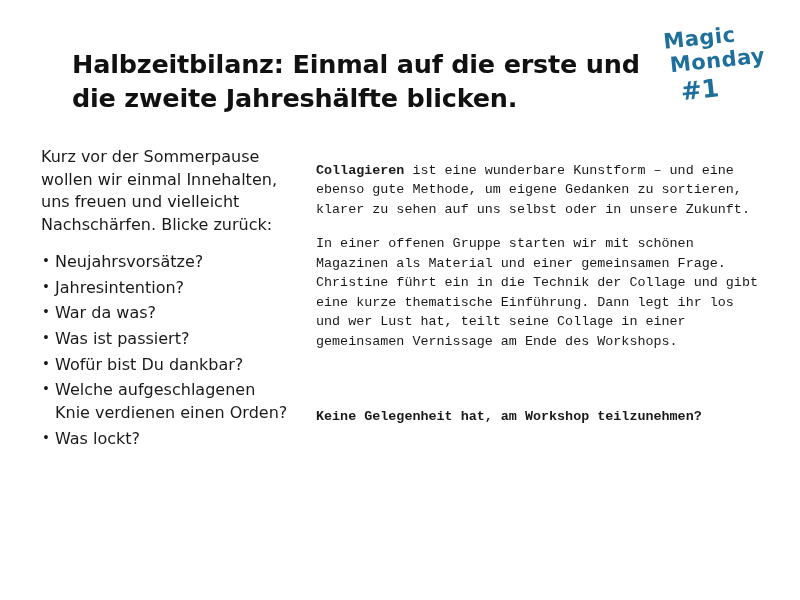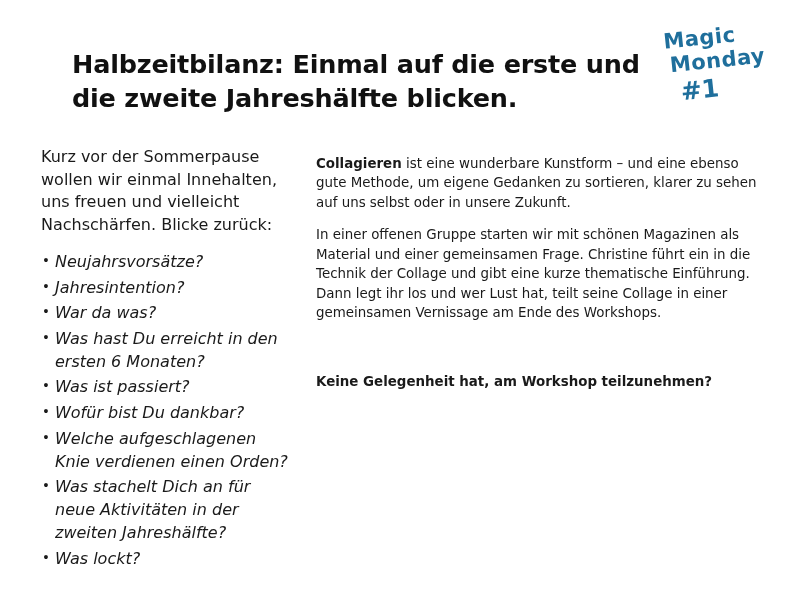--- a/index.html
+++ b/index.html
@@ -96,33 +96,33 @@
 
   ul.q-list {
     list-style: none;
     margin: 0;
     padding: 0;
   }
   ul.q-list li {
     position: relative;
     padding-left: 14px;
     margin-bottom: 3px;
-    font-style: italic;
   }
   ul.q-list li::before {
     content: "•";
     position: absolute;
     left: 1px;
     top: 0;
     font-size: 13.4px;
     line-height: 1.42;
   }
 
   .para {
-    margin: 8px 0 13px 0;
+    margin: 15px 0 13px 0;
+    font-family: Liberation Mono, monospace;
   }
   .para:last-child {
     margin-bottom: 0;
   }
   .b {
     font-weight: bold;
   }
   .spacer-lg {
     height: 20px;
   }
@@ -145,25 +145,23 @@
   </div>
 
   <div class="title">Halbzeitbilanz: Einmal auf die erste und die zweite Jahreshälfte blicken.</div>
 
   <div class="col-left">
     <p class="intro">Kurz vor der Sommerpause wollen wir einmal Innehalten, uns freuen und vielleicht Nachschärfen. Blicke zurück:</p>
     <ul class="q-list">
       <li>Neujahrsvorsätze?</li>
       <li>Jahresintention?</li>
       <li>War da was?</li>
-      <li>Was hast Du erreicht in den ersten 6 Monaten?</li>
       <li>Was ist passiert?</li>
       <li>Wofür bist Du dankbar?</li>
       <li>Welche aufgeschlagenen Knie verdienen einen Orden?</li>
-      <li>Was stachelt Dich an für neue Aktivitäten in der zweiten Jahreshälfte?</li>
       <li>Was lockt?</li>
     </ul>
   </div>
 
   <div class="col-right">
     <p class="para"><span class="b">Collagieren</span><span> ist eine wunderbare Kunstform – und eine ebenso gute Methode, um eigene Gedanken zu sortieren, klarer zu sehen auf uns selbst oder in unsere Zukunft.</span></p>
 
     <p class="para">In einer offenen Gruppe starten wir mit schönen Magazinen als Material und einer gemeinsamen Frage. Christine führt ein in die Technik der Collage und gibt eine kurze thematische Einführung. Dann legt ihr los und wer Lust hat, teilt seine Collage in einer gemeinsamen Vernissage am Ende des Workshops.</p>
 
     <div class="spacer-lg"></div>

